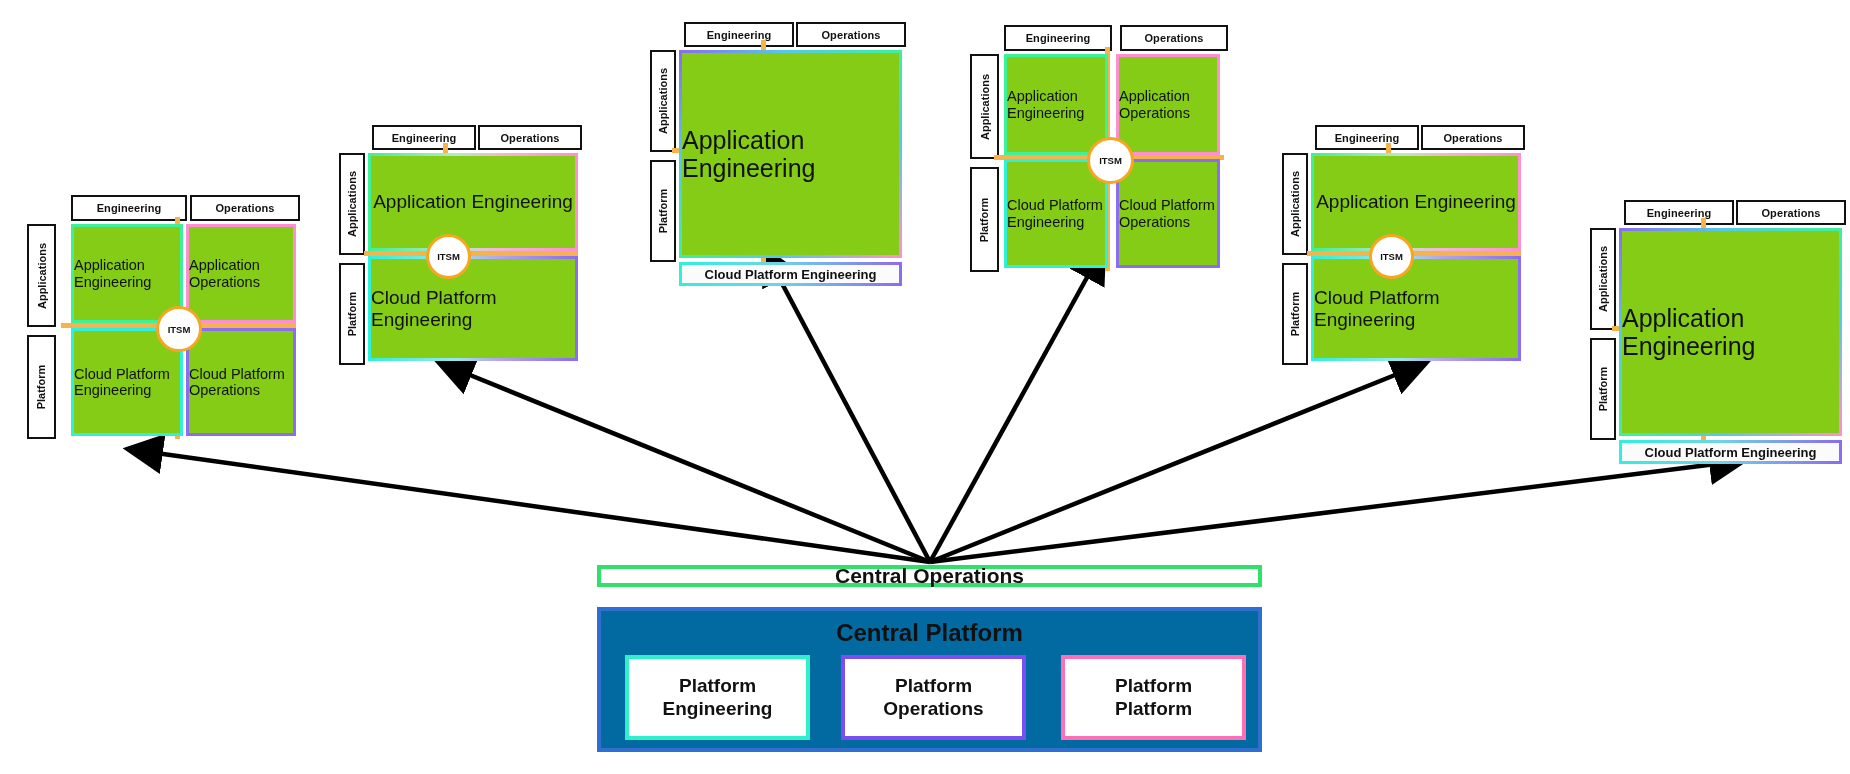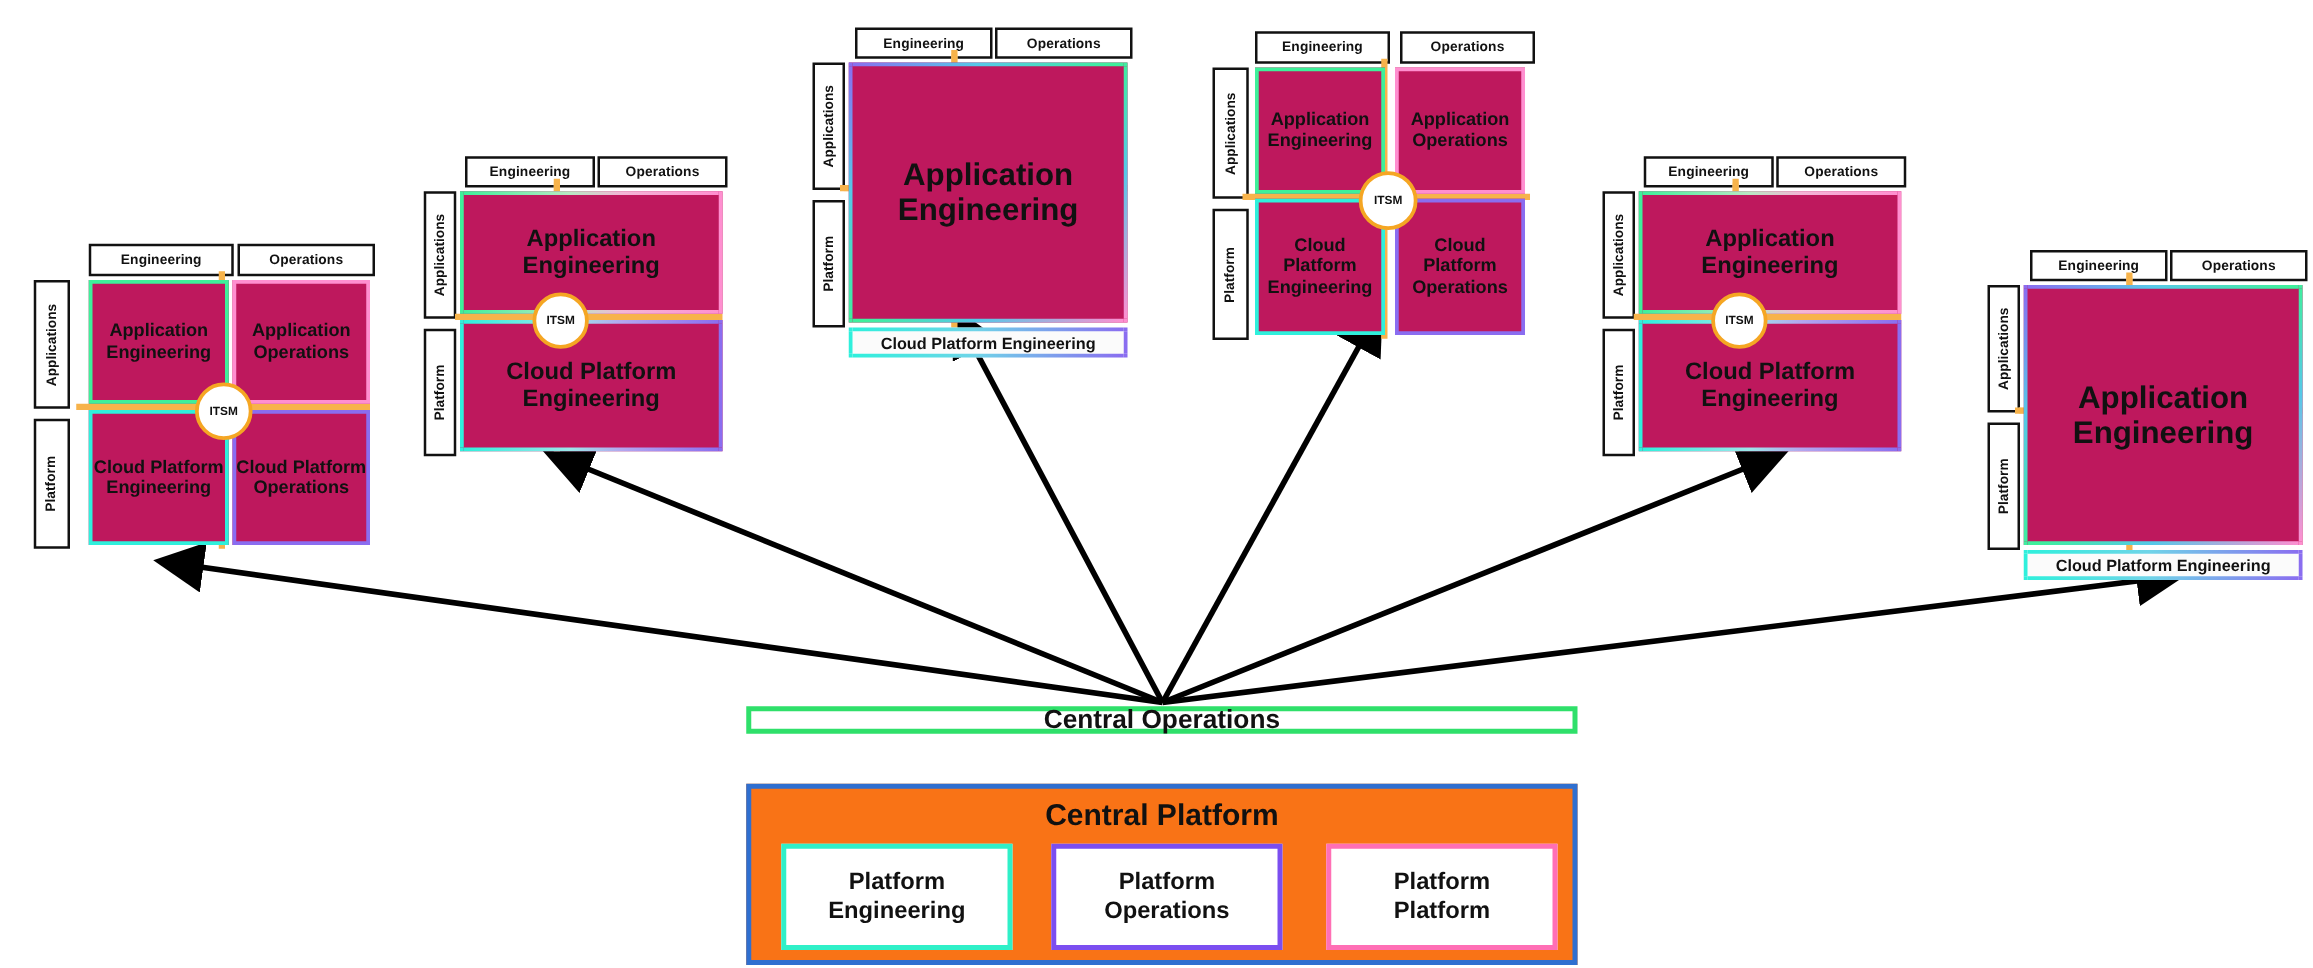--- a/index.html
+++ b/index.html
@@ -8,42 +8,42 @@
 
   
   .quad{position:absolute;}
   .colhdr{position:absolute;border:2.5px solid #111;background:#fff;
           display:flex;align-items:center;justify-content:center;
           font-size:11px;font-weight:bold;letter-spacing:.1px;}
   .rowhdr{position:absolute;border:2.5px solid #111;background:#fff;
           display:flex;align-items:center;justify-content:center;}
   .rowhdr span{transform:rotate(-90deg);white-space:nowrap;
                font-size:11px;font-weight:bold;}
-  .cell{position:absolute;background:#be185d;display:flex;align-items:center;
-        justify-content:center;text-align:center;font-weight:bold;
+  .cell{position:absolute;background:#84cc16;display:flex;align-items:center;
+        justify-content:center;font-weight:normal;
         line-height:1.13;box-sizing:border-box;}
   .cell.sm{font-size:14.5px;}
   .cell.md{font-size:19px;}
   .cell.xl{font-size:25px;}
   .bar{position:absolute;background:#fbfbfb;display:flex;align-items:center;
        justify-content:center;text-align:center;font-weight:bold;font-size:13px;
        box-sizing:border-box;}
 
   
   .rail{position:absolute;background:#f7b34b;}
   .rail.faint{background:#fbdfb2;}
   .itsm{position:absolute;border-radius:50%;background:#fff;
         border:3px solid #f5a623;display:flex;align-items:center;
         justify-content:center;font-size:9.5px;font-weight:bold;color:#111;z-index:6;}
 
   
   .centralops{position:absolute;box-sizing:border-box;background:#fff;
       display:flex;align-items:center;justify-content:center;
       font-size:21px;font-weight:bold;}
-  .centralplat{position:absolute;box-sizing:border-box;background:#f97316;margin-top:20px;}
+  .centralplat{position:absolute;box-sizing:border-box;background:#0369a1;}
   .centralplat-title{position:absolute;width:100%;text-align:center;
       font-size:24px;font-weight:bold;}
   .platbox{position:absolute;box-sizing:border-box;background:#fff;
       display:flex;align-items:center;justify-content:center;text-align:center;
       font-size:19px;font-weight:bold;line-height:1.2;}
 
   svg.arrows{position:absolute;left:0;top:0;width:1850px;height:774px;
              pointer-events:none;}
 </style>
 </head>

